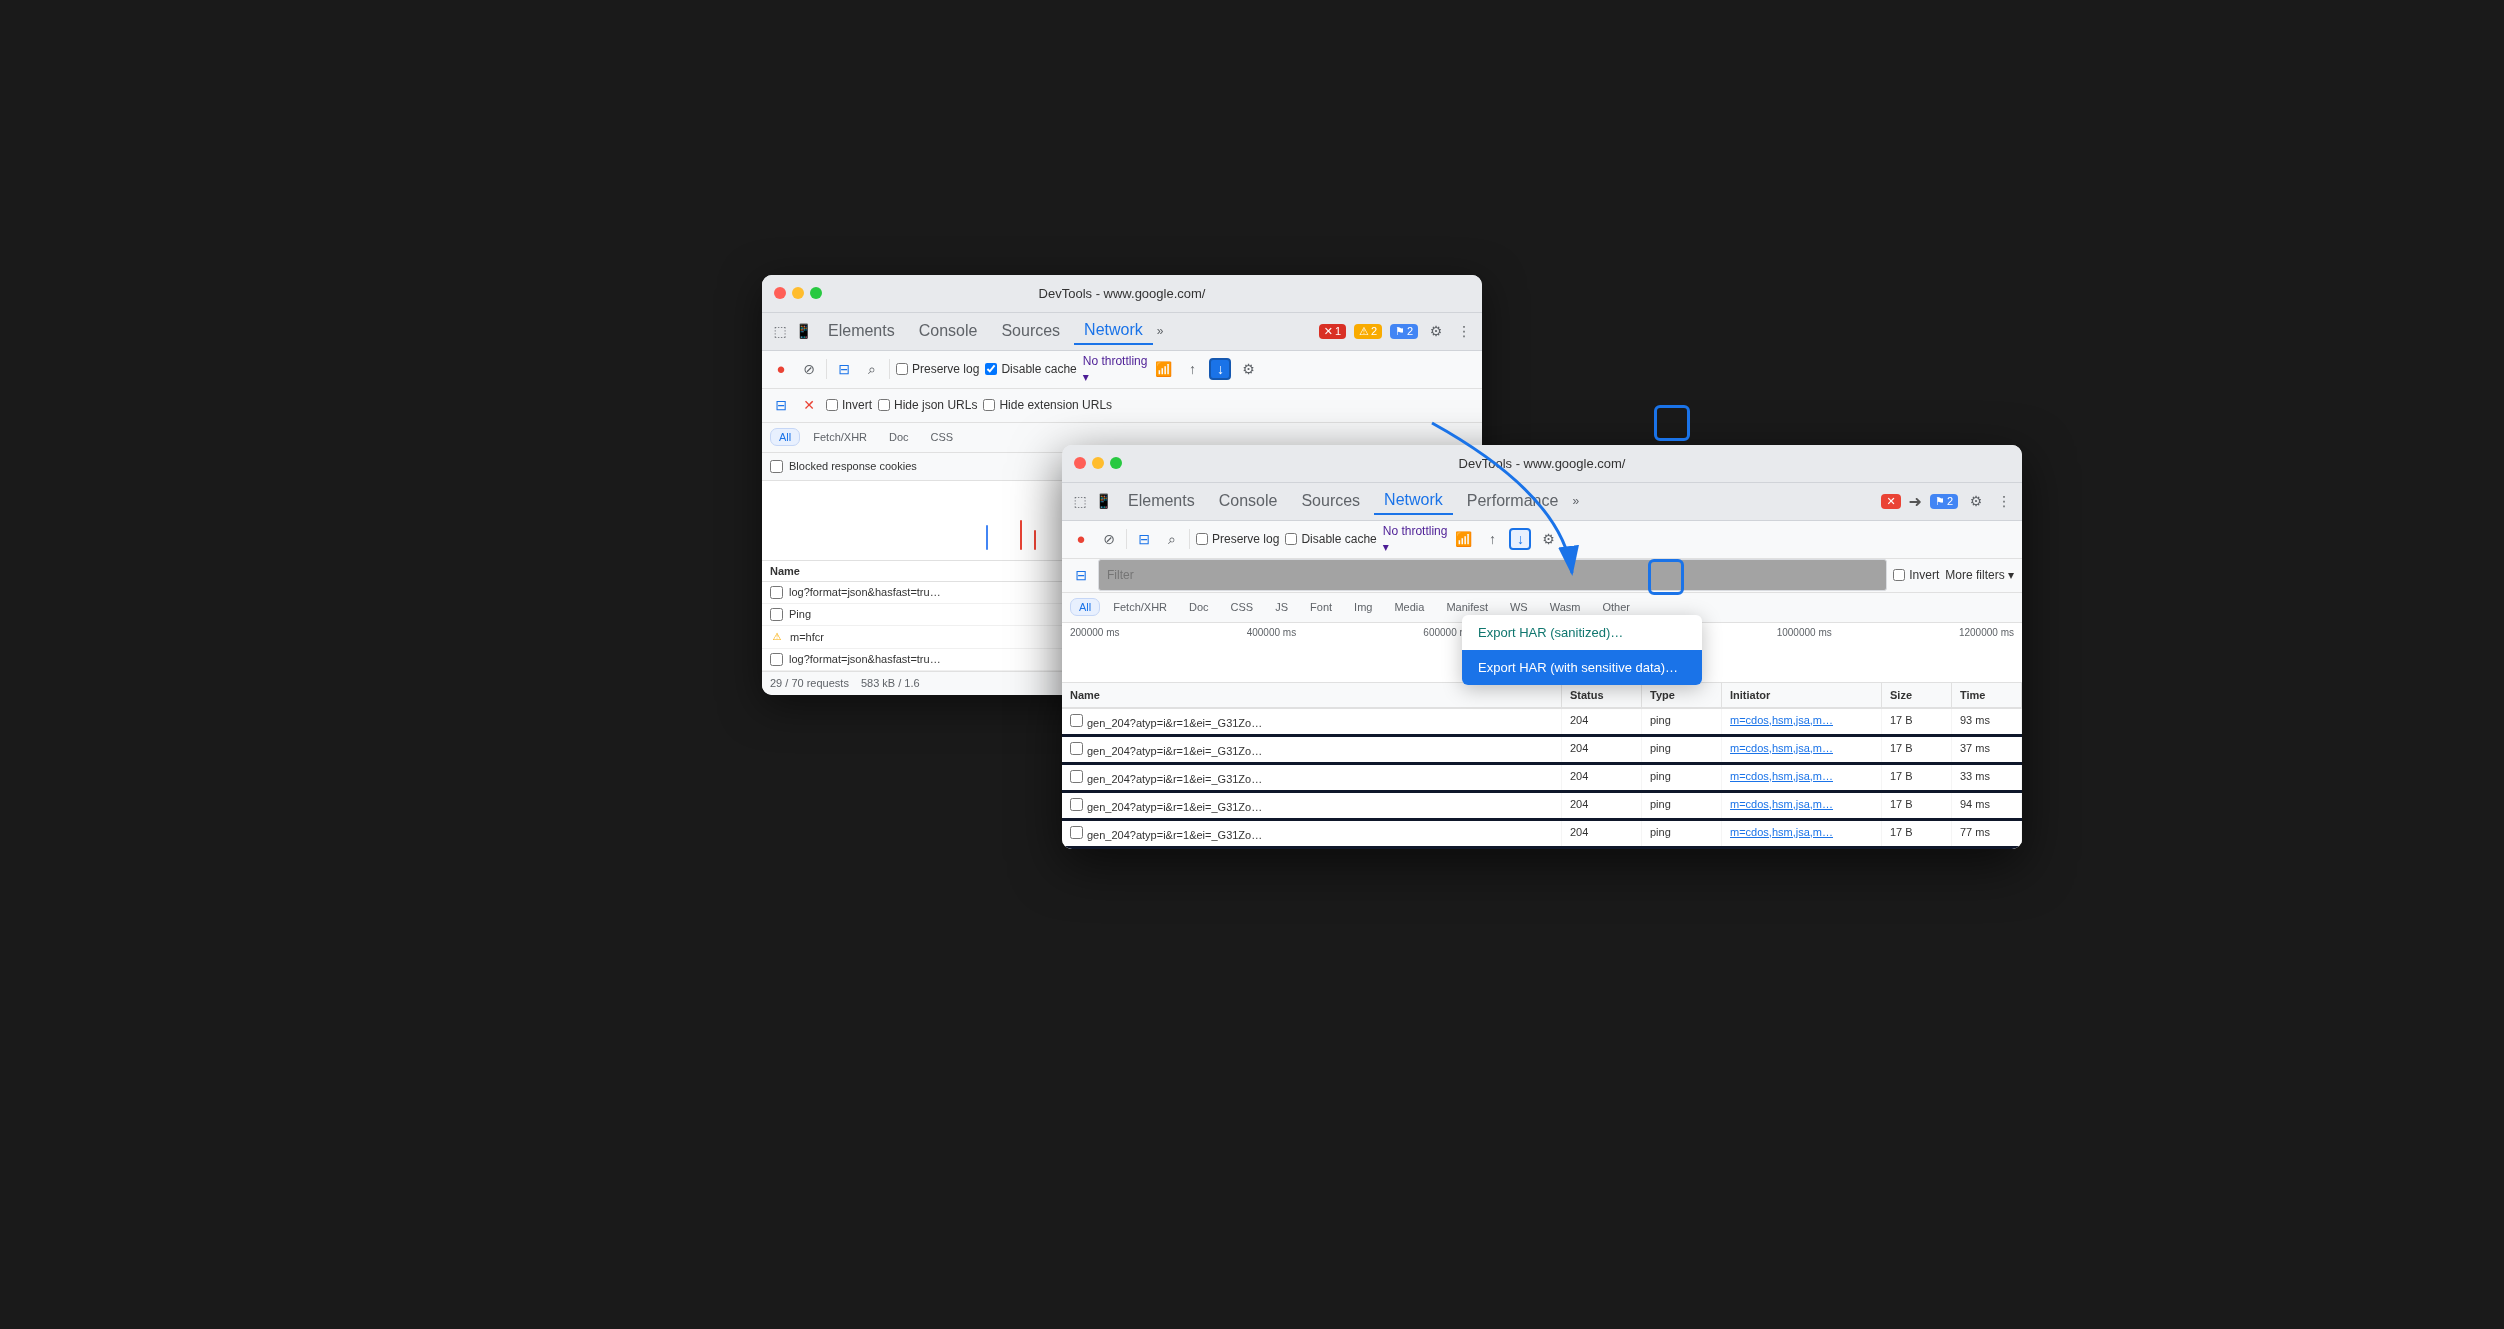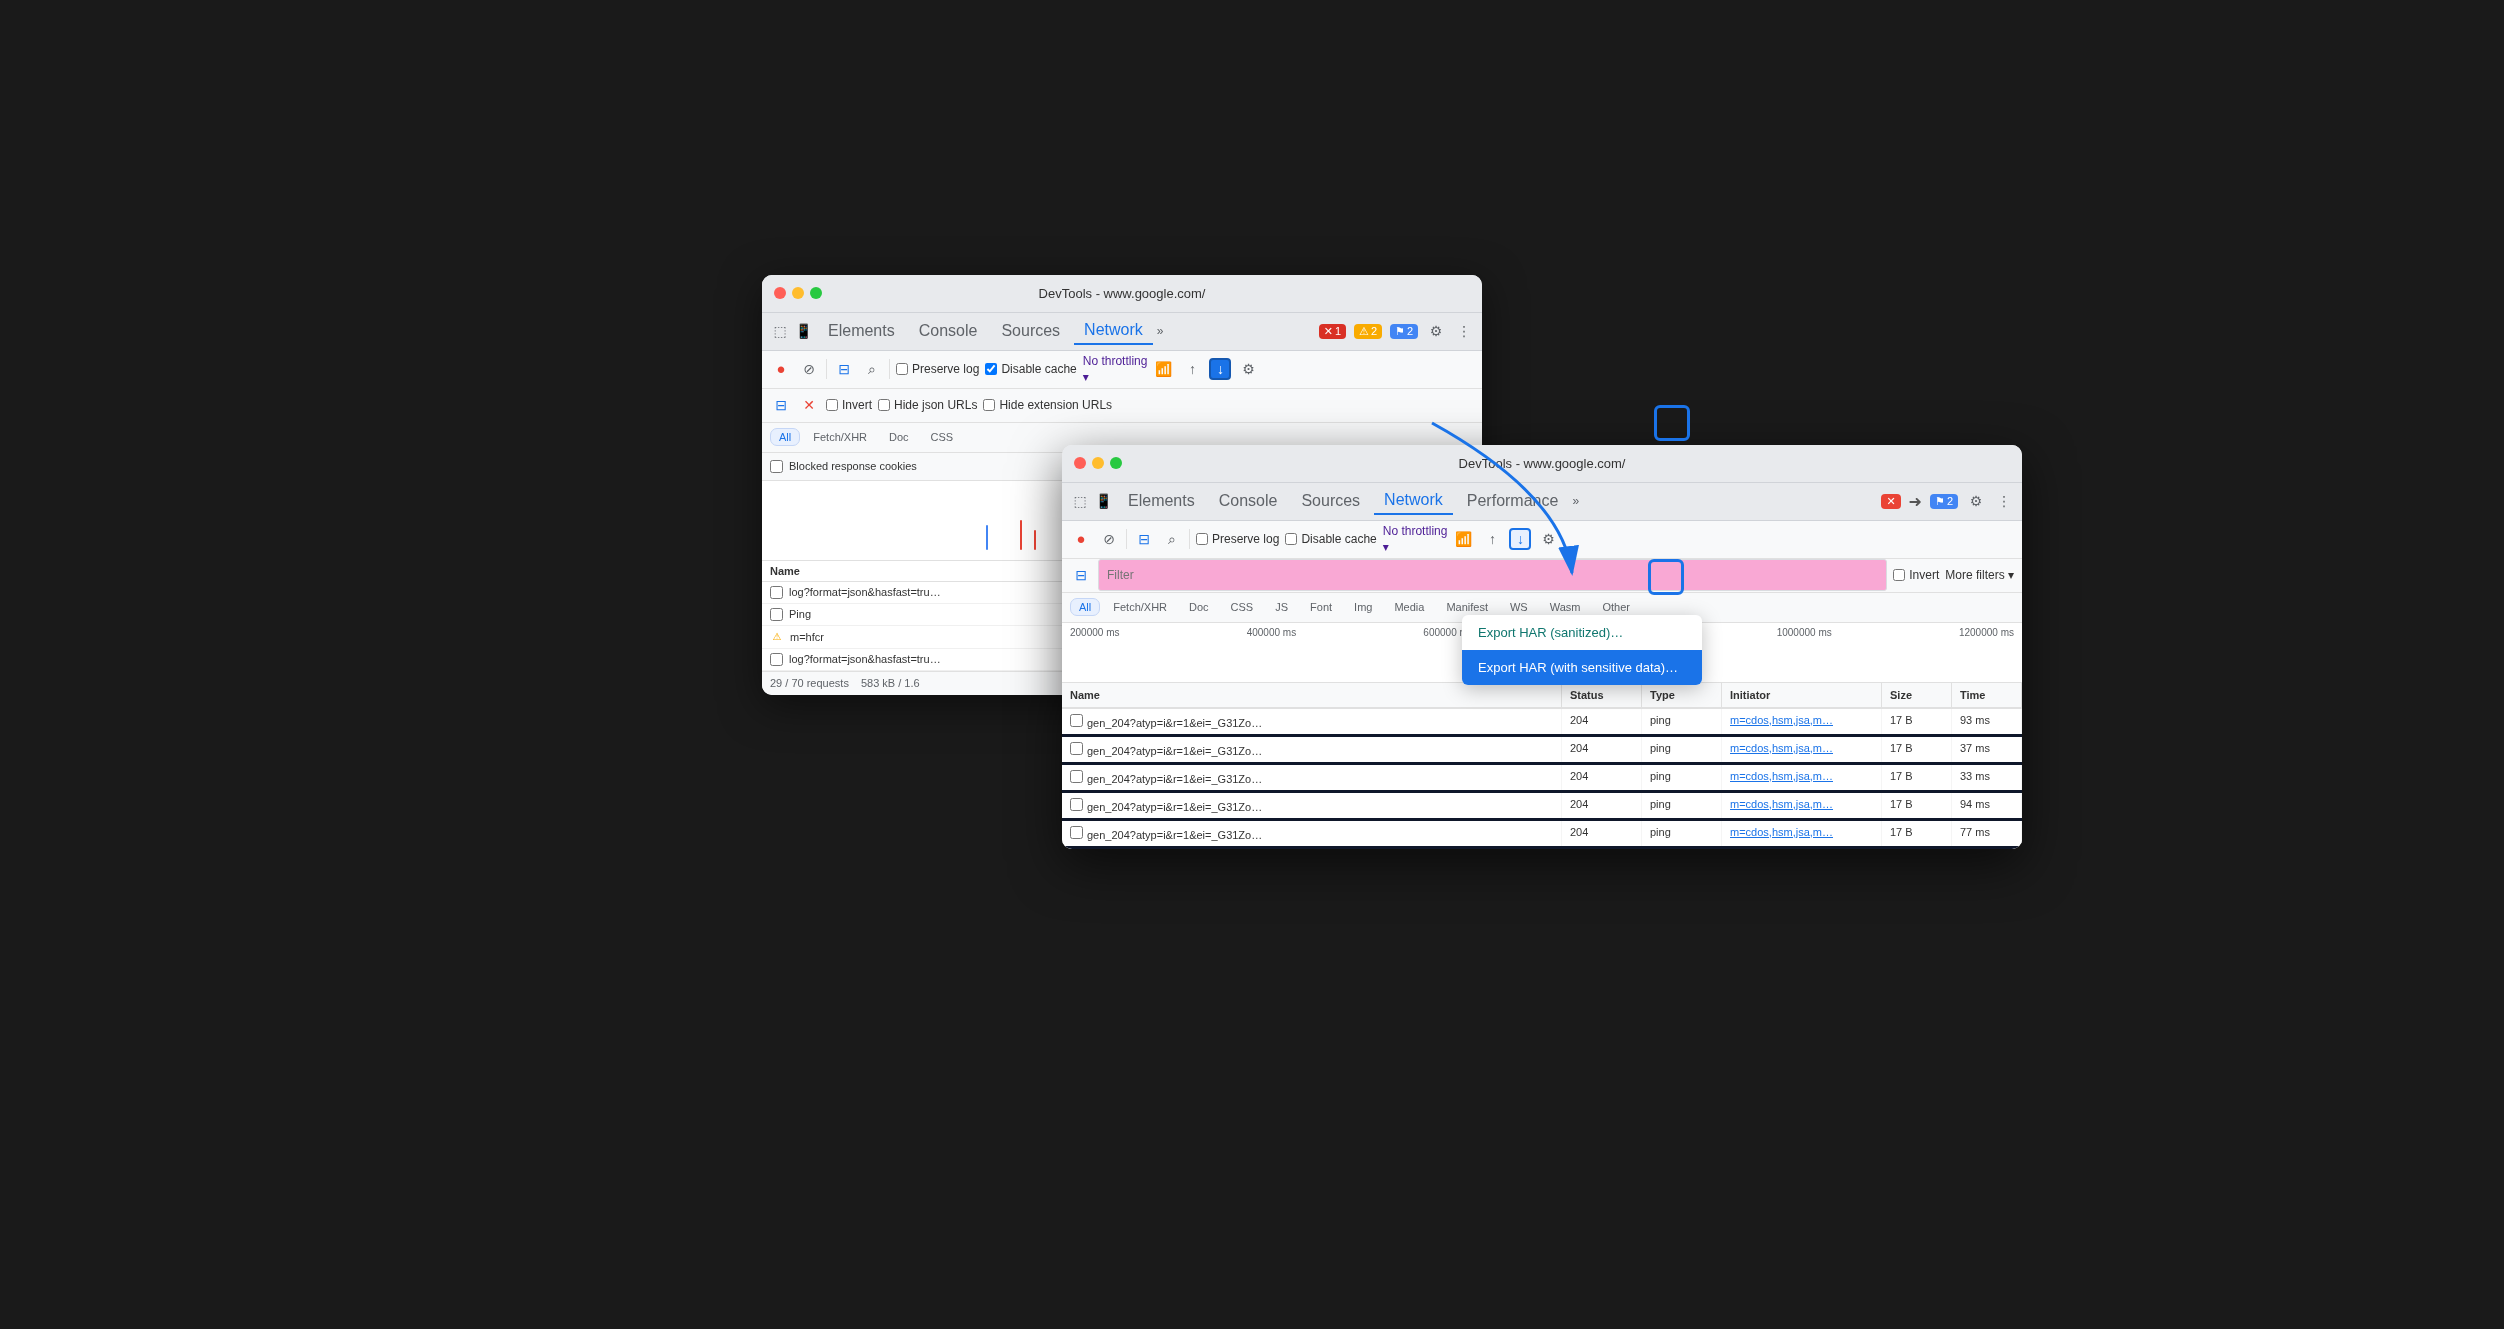--- a/index.html
+++ b/index.html
@@ -207,21 +207,21 @@
       border-bottom: 1px solid #e0e0e0;
     }
 
     .filter-input {
       flex: 1;
       height: 32px;
       border: 1px solid #dadce0;
       border-radius: 3px;
       padding: 0 8px;
       font-size: 12px;
-      background: #f9a8d4;
+      background: #a3a3a3;
     }
 
     
     .filter-type-bar {
       background: #f8f9fa;
       height: 30px;
       display: flex;
       align-items: center;
       padding: 0 8px;
       gap: 4px;

